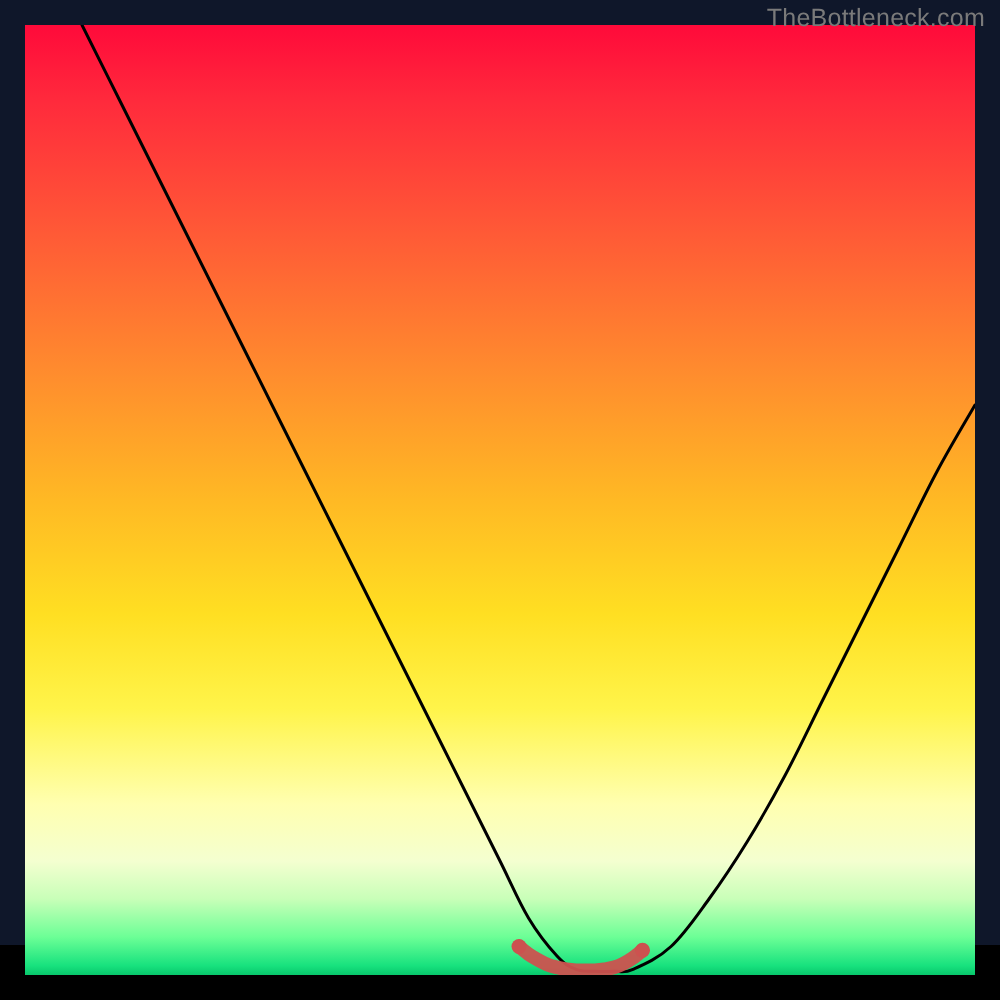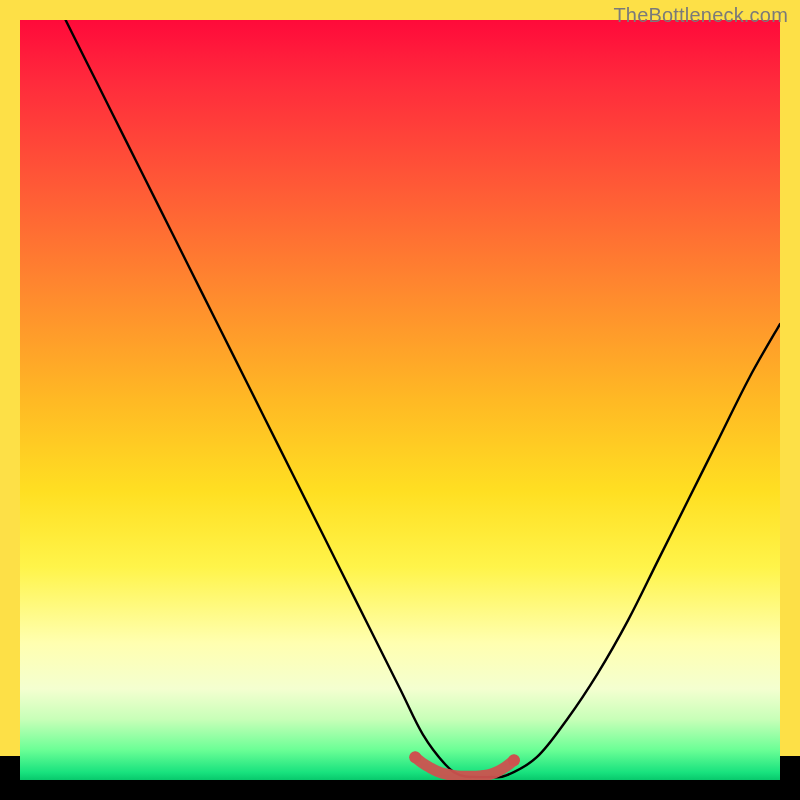--- a/index.html
+++ b/index.html
@@ -8,21 +8,21 @@
     width: 800px;
     height: 800px;
     background: #000;
     font-family: Arial, Helvetica, sans-serif;
     overflow: hidden;
   }
   .stage {
     position: relative;
     width: 800px;
     height: 756px;
-    background: #fde047;
+    background: #0f172a;
   }
   .plot-area {
     position: absolute;
     left: 20px;
     top: 20px;
     width: 760px;
     height: 760px;
     overflow: hidden;
   }
   .gradient-bg {

